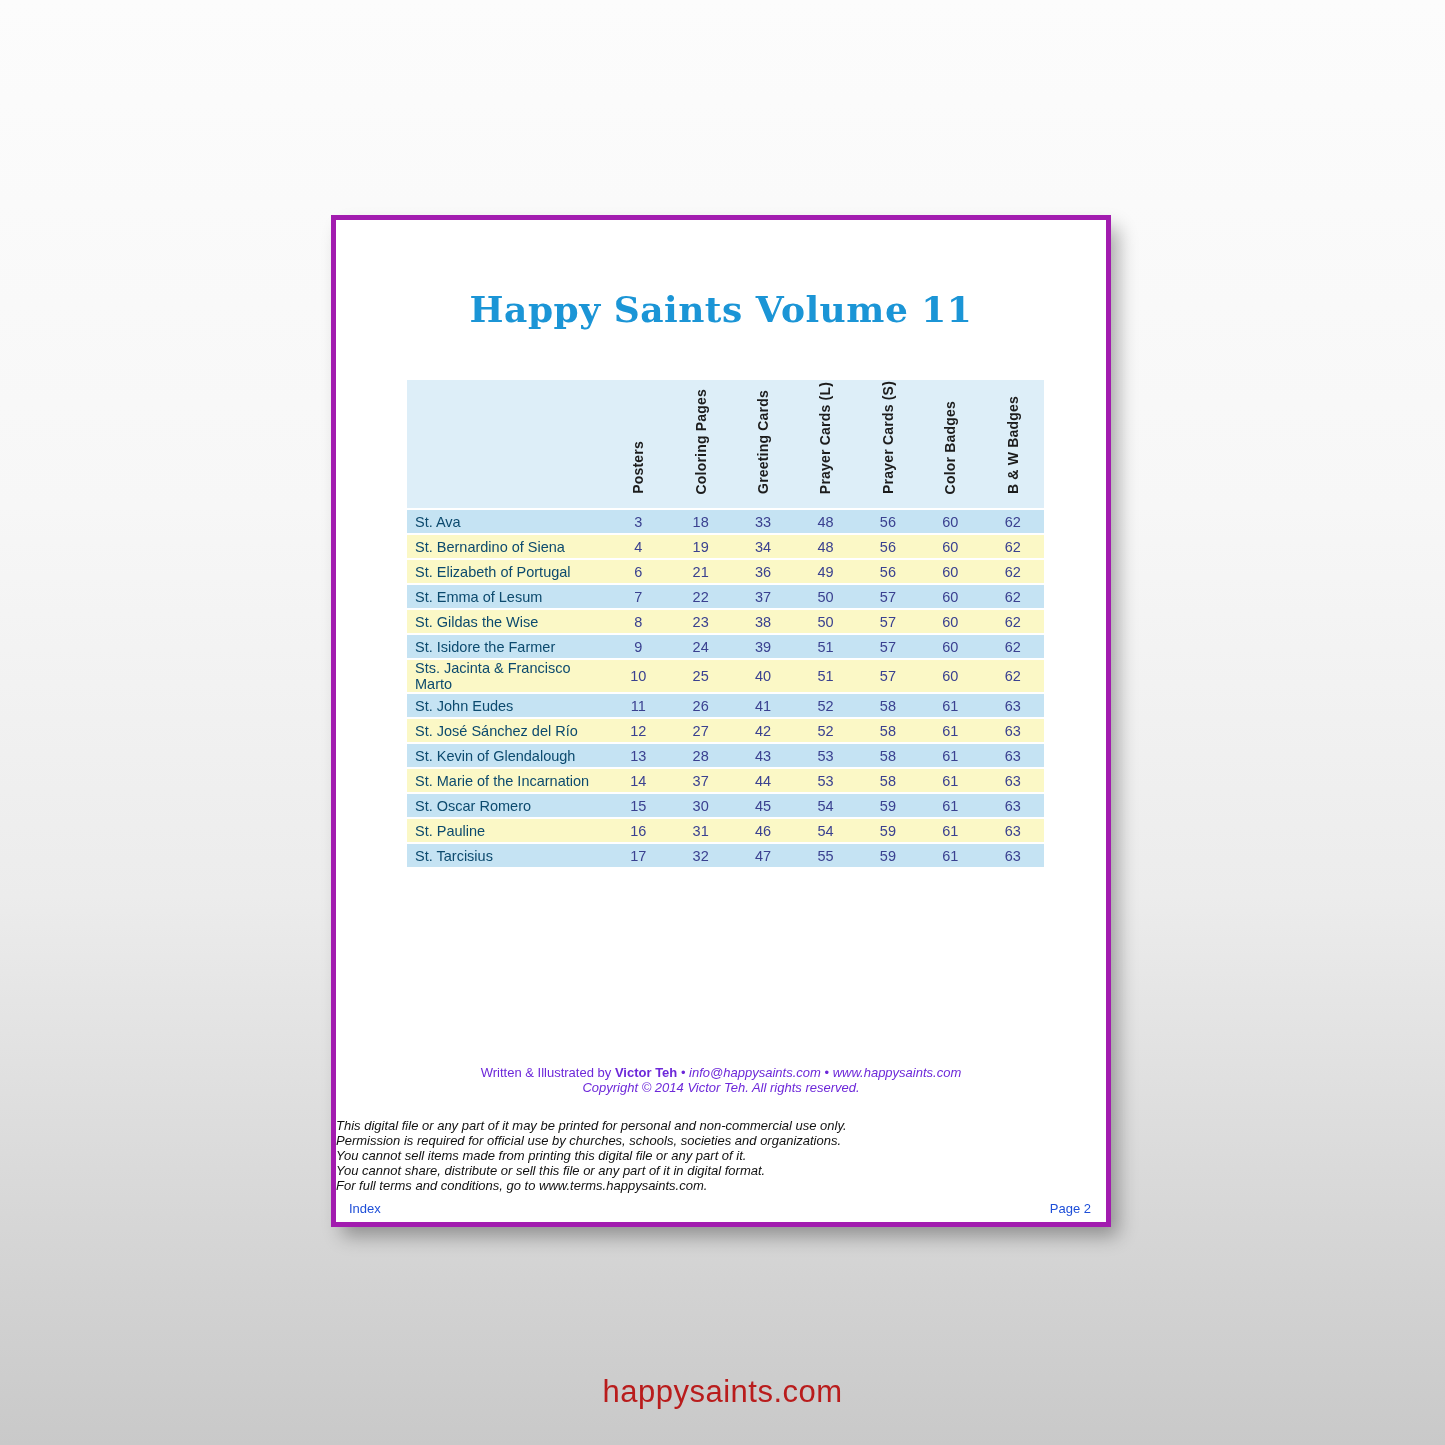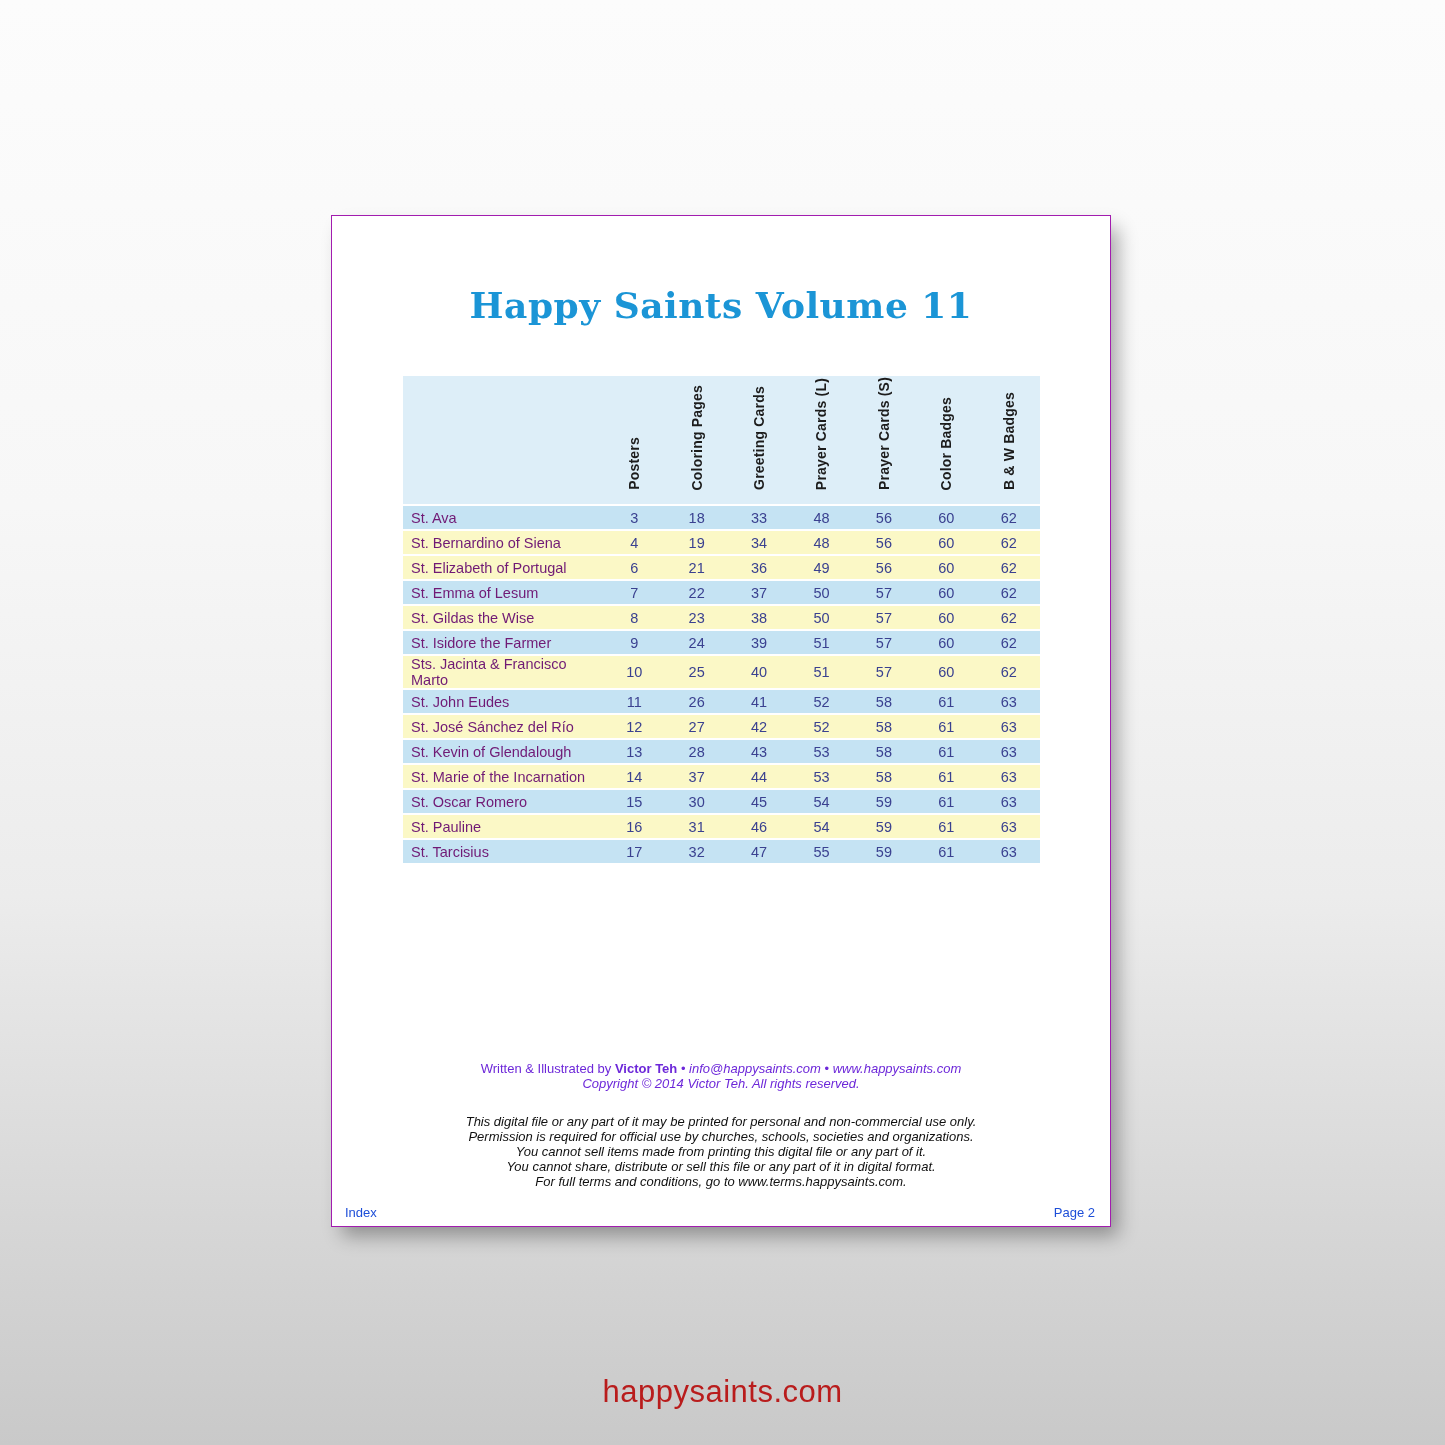--- a/index.html
+++ b/index.html
@@ -8,21 +8,21 @@
     font-family: "Liberation Sans", sans-serif;
     background: linear-gradient(to bottom, #fcfcfc 0%, #f7f7f7 35%, #ececec 62%, #d6d6d6 85%, #c9c9c9 100%);
   }
   .scene { position: relative; width: 1445px; height: 1445px; }
 
   .page {
     position: absolute;
     left: 331px; top: 215px;
     width: 780px; height: 1012px;
     background: #ffffff;
-    border: 1px solid #a21caf;
+    border: 5px solid #a21caf;
     box-shadow: 9px 11px 18px -2px rgba(0,0,0,0.33);
   }
 
   .title {
     position: absolute;
     top: 68px; left: 0; right: 0;
     text-align: center;
     font-family: "DejaVu Serif", serif;
     font-weight: bold;
     font-size: 36px;
@@ -56,21 +56,21 @@
     white-space: nowrap;
     font-size: 14px;
     font-weight: bold;
     color: #1c1c1c;
     letter-spacing: 0.2px;
   }
   tbody td { height: 23px; font-size: 14.5px; }
   td.name-cell {
     text-align: left;
     padding-left: 8px;
-    color: #701a75;
+    color: #0c4a6e;
   }
   td.num-cell {
     text-align: center;
     color: var(--num-color, #3a4190);
   }
   tr.row-blue td   { background: var(--row-blue, #c5e3f3); }
   tr.row-yellow td { background: var(--row-yellow, #fbf8c6); }
 
   .credits {
     position: absolute;
@@ -79,21 +79,20 @@
     font-size: 13px;
     line-height: 15px;
     color: #6d28d9;
   }
   .credits i { font-style: italic; }
   .credits b { font-weight: bold; }
 
   .terms {
     position: absolute;
     top: 898px; left: 0; right: 0;
-    text-align: center;
     font-style: italic;
     font-size: 13px;
     line-height: 15px;
     color: #101010;
   }
 
   .page-footer {
     position: absolute;
     left: 13px; right: 15px; bottom: 6px;
     display: flex;

